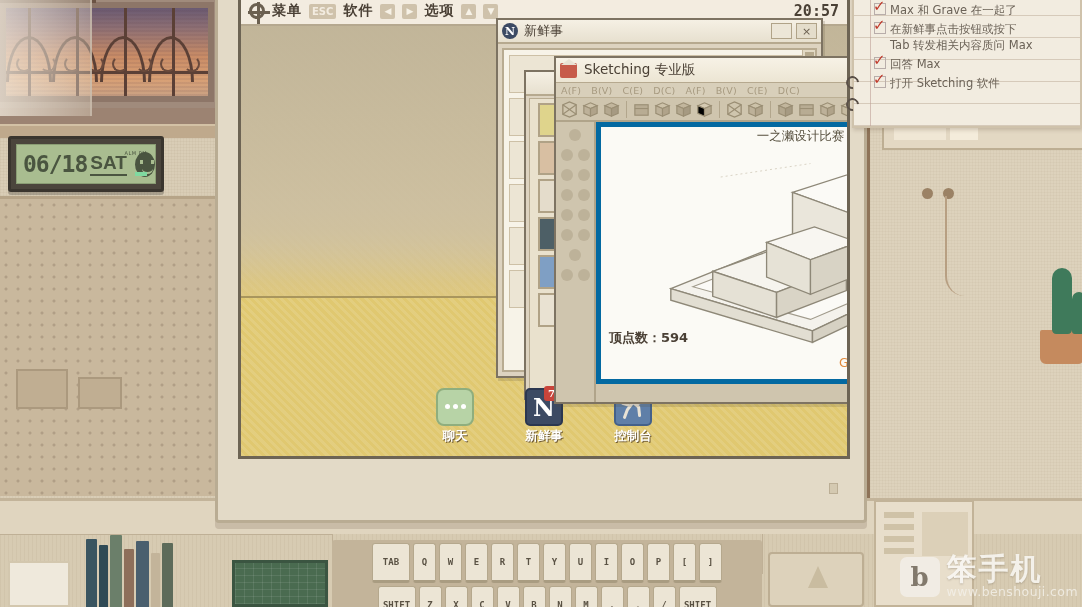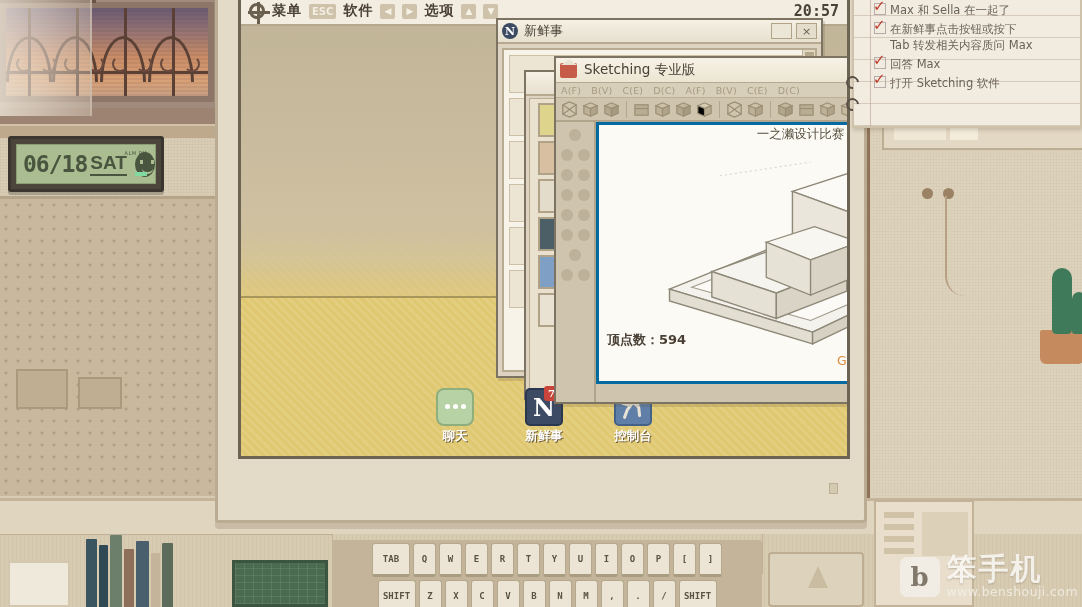--- a/index.html
+++ b/index.html
@@ -322,21 +322,21 @@
   .sk-main{position:absolute; left:0; top:64px; right:0; bottom:0; display:flex;}
   .sk-left{
     width:40px; background:#cfc5ae; border-right:2px solid #b0a48a;
     padding:7px 0; display:flex; flex-direction:column; align-items:center; gap:8px;
   }
   .sk-left .row{display:flex;gap:5px;}
   .dot{width:12px;height:12px;border-radius:50%;background:#bdb299;}
   .sk-canvaswrap{flex:1; position:relative; background:#cfc5ae; padding:2px 0 0 0;}
   .sk-canvas{
     position:absolute; left:0; top:0; right:14px; bottom:18px;
-    background:#fbfaf5; border:3px solid #0369a1; overflow:hidden;text-decoration:underline;
+    background:#fbfaf5; border:5px solid #0369a1; overflow:hidden;text-decoration:underline;
   }
   .sk-canvas-title{
     position:absolute; left:0; right:0; top:0; height:18px;
     text-align:center; font-size:12.5px; color:#57503f; line-height:18px;
   }
   .sk-status{
     position:absolute; left:0; right:0; bottom:0; height:18px;
     background:#cfc5ae; border-top:1px solid #b4a88e;
     display:flex;align-items:center; padding:0 5px;
     font-size:11.5px; color:#a2957b;
@@ -382,21 +382,21 @@
 
   
   .keyboard{
     position:absolute; left:332px; top:540px; width:430px; height:67px;
     background:#c3b49a; border-radius:3px 3px 0 0;
     z-index:30;
     padding:3px 4px;
   }
   .kb-row{display:flex; gap:3px; justify-content:center; margin-bottom:3px;}
   .key{
-    height:34px; min-width:23px; background:#ece5d5;
+    height:40px; min-width:23px; background:#ece5d5;
     border:1px solid #b5a88d; border-bottom:3px solid #a99c81; border-radius:3px;
     display:flex;align-items:center;justify-content:center;
     font-size:9px; color:#5a5244; font-weight:bold;
     font-family:"DejaVu Sans Mono","Liberation Mono",monospace;
   }
   .key.w2{min-width:38px;}
   .key.space{min-width:152px;}
   .numpad{
     position:absolute; left:232px; top:560px; width:96px; height:47px;
     background:#4a6b50; border:3px solid #3b5541; z-index:30;
@@ -518,21 +518,21 @@
   </div>
 
   <div class="notepad">
     <div class="lines"></div>
     <div class="margin"></div>
     <div class="ring" style="top:82px"></div>
     <div class="ring" style="top:104px"></div>
     <div class="check-list">
       <div class="check-item">
         <span class="check-mark"></span>
-        <span>Max 和 Sella 在一起了</span>
+        <span>Max 和 Grave 在一起了</span>
       </div>
       <div class="check-item">
         <span class="check-mark"></span>
         <span style="display:block">
           <span>在新鲜事点击按钮或按下</span><br>
           <span>Tab 转发相关内容质问 Max</span>
         </span>
       </div>
       <div class="check-item">
         <span class="check-mark"></span>

